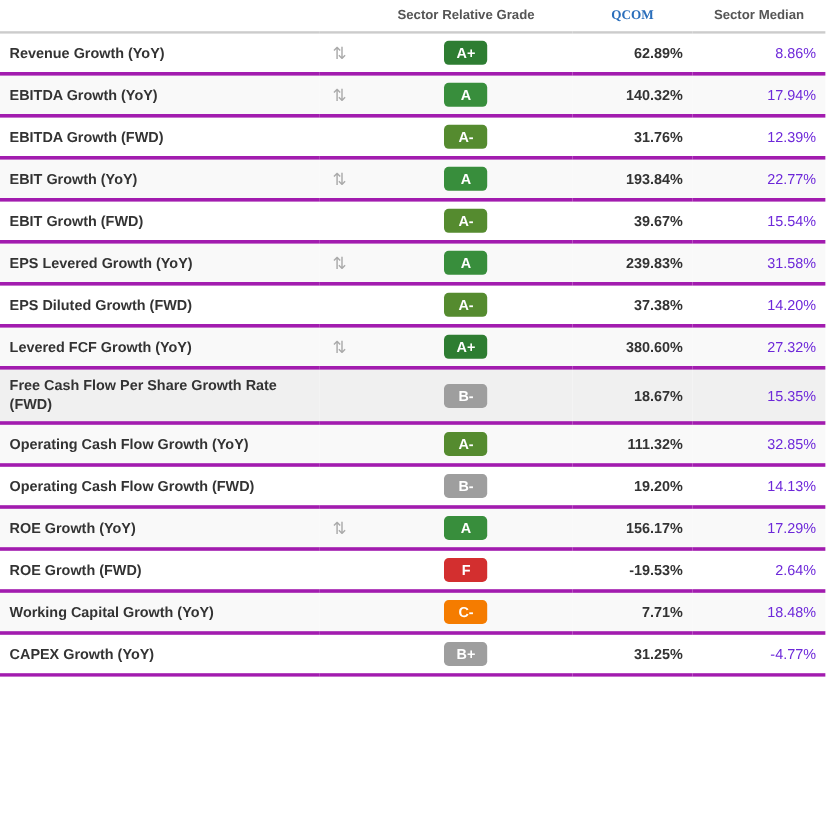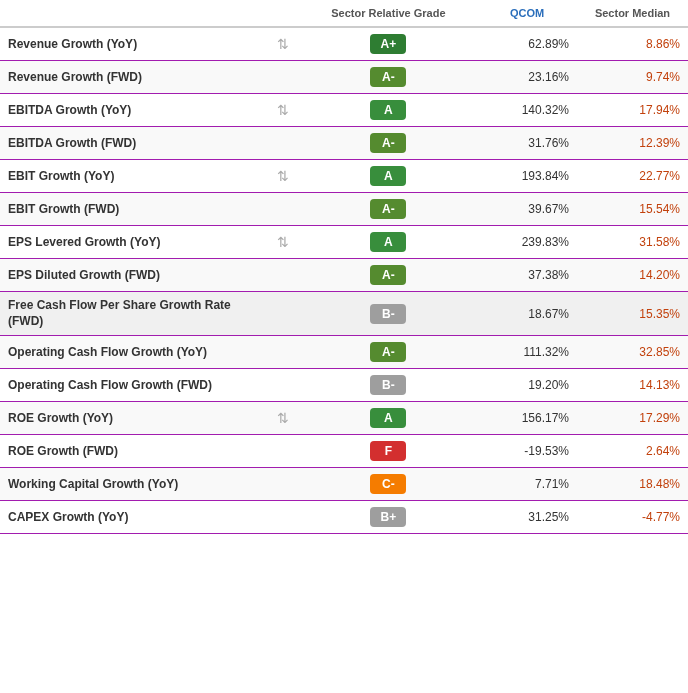--- a/index.html
+++ b/index.html
@@ -31,27 +31,28 @@
       width: 240px;
     }
     thead th.grade-header {
       width: 160px;
       color: #555;
     }
     thead th.qcom-header {
       width: 90px;
       color: #2a6ebb;
       font-weight: bold;
+      font-family: Liberation Serif, serif;
     }
     thead th.median-header {
       width: 100px;
       color: #555;
     }
     tbody tr {
-      border-bottom: 1px solid #a21caf;
+      border-bottom: 3px solid #a21caf;
       margin-top: 38px;
     }
     tbody tr:nth-child(odd) {
       background: #fff;
     }
     tbody tr:nth-child(even) {
       background: #f9f9f9;
     }
     tbody tr.highlighted {
       background: #f0f0f0;
@@ -70,27 +71,27 @@
       text-align: center;
       width: 30px;
       color: #aaa;
     }
     td.grade-cell {
       text-align: center;
       width: 130px;
     }
     td.value-cell {
       text-align: right;
-      font-weight: normal;
+      font-weight: bold;
       color: #333;
       width: 90px;
     }
     td.median-cell {
       text-align: right;
-      color: #c2410c;
+      color: #6d28d9;
       width: 100px;
     }
     .grade-badge {
       display: inline-block;
       padding: 3px 10px;
       border-radius: 4px;
       color: #fff;
       font-weight: bold;
       font-size: 12px;
       min-width: 36px;
@@ -122,27 +123,20 @@
   </thead>
   <tbody id="table-body">
   <tr>
         <td class="metric-cell">Revenue Growth (YoY)</td>
         <td class="icon-cell"><span style="color:#aaa;font-size:14px;">⇅</span></td>
         <td class="grade-cell"><span class="grade-badge grade-aplus">A+</span></td>
         <td class="value-cell">62.89%</td>
         <td class="median-cell">8.86%</td>
       </tr>
       <tr>
-        <td class="metric-cell">Revenue Growth (FWD)</td>
-        <td class="icon-cell"></td>
-        <td class="grade-cell"><span class="grade-badge grade-aminus">A-</span></td>
-        <td class="value-cell">23.16%</td>
-        <td class="median-cell">9.74%</td>
-      </tr>
-      <tr>
         <td class="metric-cell">EBITDA Growth (YoY)</td>
         <td class="icon-cell"><span style="color:#aaa;font-size:14px;">⇅</span></td>
         <td class="grade-cell"><span class="grade-badge grade-a">A</span></td>
         <td class="value-cell">140.32%</td>
         <td class="median-cell">17.94%</td>
       </tr>
       <tr>
         <td class="metric-cell">EBITDA Growth (FWD)</td>
         <td class="icon-cell"></td>
         <td class="grade-cell"><span class="grade-badge grade-aminus">A-</span></td>
@@ -169,20 +163,27 @@
         <td class="grade-cell"><span class="grade-badge grade-a">A</span></td>
         <td class="value-cell">239.83%</td>
         <td class="median-cell">31.58%</td>
       </tr>
       <tr>
         <td class="metric-cell">EPS Diluted Growth (FWD)</td>
         <td class="icon-cell"></td>
         <td class="grade-cell"><span class="grade-badge grade-aminus">A-</span></td>
         <td class="value-cell">37.38%</td>
         <td class="median-cell">14.20%</td>
+      </tr>
+      <tr>
+        <td class="metric-cell">Levered FCF Growth (YoY)</td>
+        <td class="icon-cell"><span style="color:#aaa;font-size:14px;">⇅</span></td>
+        <td class="grade-cell"><span class="grade-badge grade-aplus">A+</span></td>
+        <td class="value-cell">380.60%</td>
+        <td class="median-cell">27.32%</td>
       </tr>
       <tr class="highlighted">
         <td class="metric-cell">Free Cash Flow Per Share Growth Rate (FWD)</td>
         <td class="icon-cell"></td>
         <td class="grade-cell"><span class="grade-badge grade-bminus">B-</span></td>
         <td class="value-cell">18.67%</td>
         <td class="median-cell">15.35%</td>
       </tr>
       <tr>
         <td class="metric-cell">Operating Cash Flow Growth (YoY)</td>

